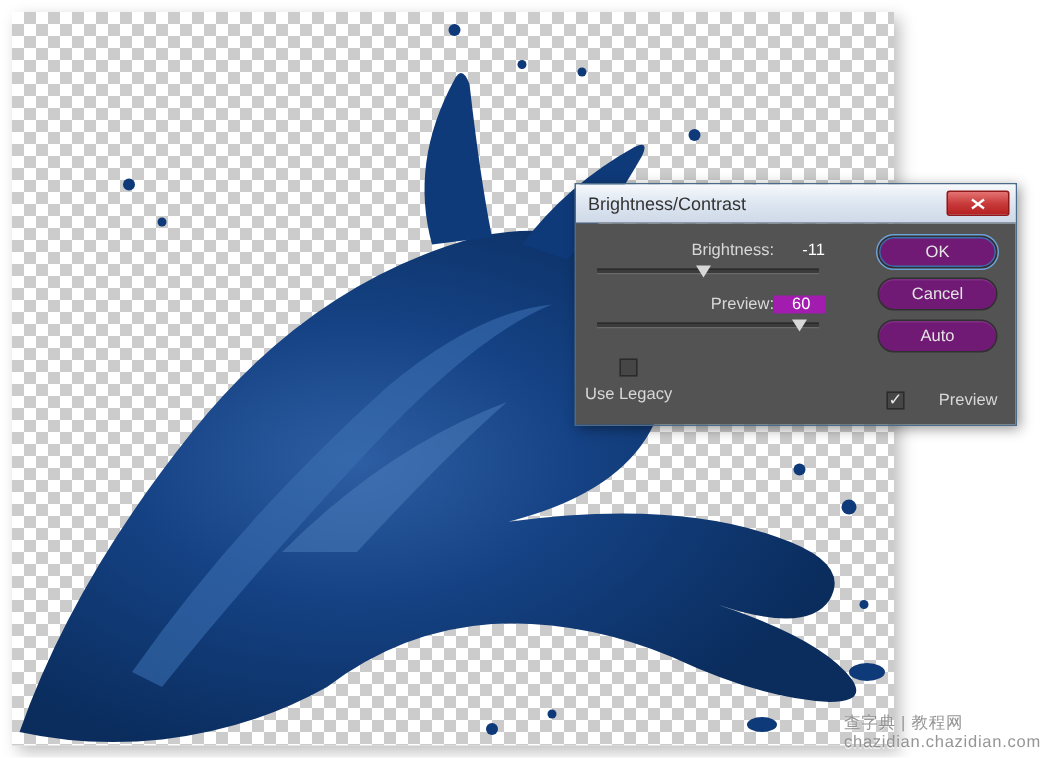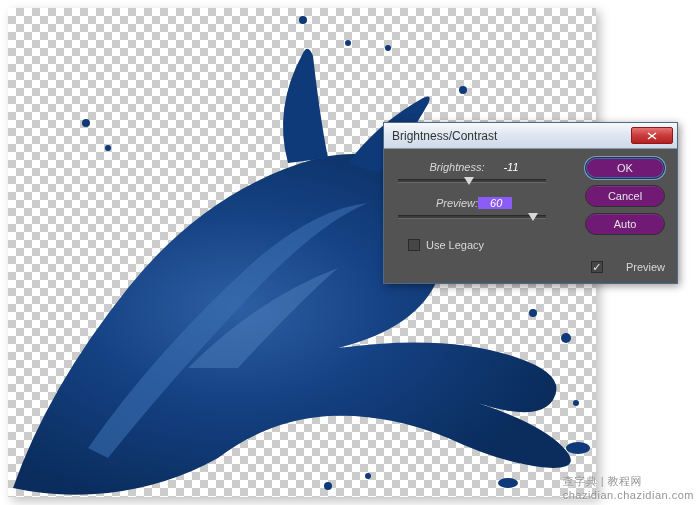--- a/index.html
+++ b/index.html
@@ -61,44 +61,44 @@
   background: #535353;
   height: calc(100% - 26px);
   position: relative;
   color: #d8d8d8;
   font-size: 11px;
 }
 
 .slider-row { position: absolute; left: 14px; width: 152px; }
 .slider-row.bright { top: 10px; }
 .slider-row.contrast { top: 46px; }
-.label-line { display: flex; justify-content: center; align-items: center; height: 16px; font-style: italic; }
+.label-line { display: flex; justify-content: flex-end; align-items: center; height: 16px; }
 .val { text-align: right; width: 34px; color: #fff; }
-.val.selected { background: #8b5cf6; padding: 0 12px; }
+.val.selected { background: #a21caf; padding: 0 12px; }
 .track {
   position: relative;
   margin-top: 4px;
   width: 148px;
   height: 4px;
   background: #3b3b3b;
   border-top: 1px solid #2b2b2b;
   border-bottom: 1px solid #6a6a6a;
 }
 .thumb {
   position: absolute;
   top: -3px;
   width: 0; height: 0;
   border-left: 5px solid transparent;
   border-right: 5px solid transparent;
   border-top: 8px solid #d8d8d8;
 }
 .thumb.bright-thumb { left: 66px; }
 .thumb.contrast-thumb { left: 130px; }
 
-.legacy-row { position: absolute; left: 24px; top: 90px; display: flex; align-items: center; gap: 6px; }
+.legacy-row { position: absolute; left: 6px; top: 90px; display: flex; align-items: center; gap: 6px; flex-direction: column; }
 .checkbox {
   width: 12px; height: 12px;
   border: 1px solid #2b2b2b;
   background: #464646;
   display: inline-flex;
   align-items: center;
   justify-content: center;
 }
 .checkbox.checked::after {
   content: "✓";

